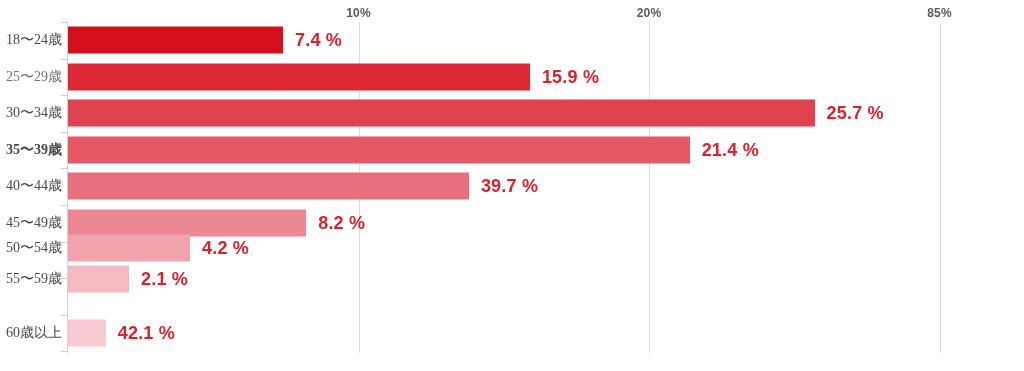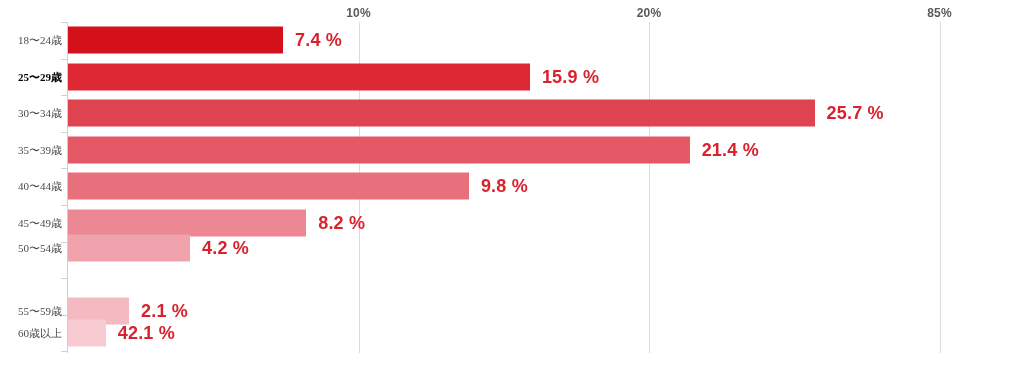--- a/index.html
+++ b/index.html
@@ -63,21 +63,21 @@
     left: 0;
     width: 1024px;
     height: 36px;
   }
   .cat-label {
     position: absolute;
     right: 962px; 
     top: 50%;
     transform: translateY(-50%);
     font-family: "Liberation Serif", serif;
-    font-size: 11px;
+    font-size: 14px;
     color: #4a4a4a;
     white-space: nowrap;
     text-align: right;
   }
   .bar {
     position: absolute;
     left: 68px;
     top: 50%;
     transform: translateY(-50%);
     height: 27px;
@@ -120,50 +120,50 @@
         <div class="y-tick" style="top: 314.8px; background: rgb(207, 207, 207);"></div>
         <div class="y-tick" style="top: 351.4px; background: rgb(207, 207, 207);"></div>
       </div>
     <div id="rows">
         <div class="row" style="top: 22px;">
           <div class="cat-label" style="color: rgb(74, 74, 74);">18〜24歳</div>
           <div class="bar" style="width: 214.97px; background: rgb(212, 17, 27);"></div>
           <div class="val-label" style="left: 294.97px; color: rgb(216, 35, 47);">7.4 %</div>
         </div>
         <div class="row" style="top: 58.6px;">
-          <div class="cat-label" style="color: #000000; font-weight: bold;">25〜29歳</div>
+          <div class="cat-label" style="color: #737373;">25〜29歳</div>
           <div class="bar" style="width: 461.895px; background: rgb(222, 40, 52);"></div>
           <div class="val-label" style="left: 541.895px; color: rgb(216, 35, 47);">15.9 %</div>
         </div>
         <div class="row" style="top: 95.2px;">
           <div class="cat-label" style="color: rgb(74, 74, 74); margin-left: 40px;">30〜34歳</div>
           <div class="bar" style="width: 746.585px; background: rgb(224, 67, 80);"></div>
           <div class="val-label" style="left: 826.585px; color: rgb(216, 35, 47);">25.7 %</div>
         </div>
         <div class="row" style="top: 131.8px;">
-          <div class="cat-label" style="color: rgb(74, 74, 74);">35〜39歳</div>
+          <div class="cat-label" style="color: rgb(74, 74, 74); font-weight: bold;">35〜39歳</div>
           <div class="bar" style="width: 621.67px; background: rgb(229, 88, 102);"></div>
           <div class="val-label" style="left: 701.67px; color: rgb(216, 35, 47);">21.4 %</div>
         </div>
         <div class="row" style="top: 168.4px;">
           <div class="cat-label" style="color: rgb(74, 74, 74); margin-left: 23px;">40〜44歳</div>
           <div class="bar" style="width: 400.89px; background: rgb(232, 112, 124);"></div>
-          <div class="val-label" style="left: 480.89px; color: rgb(216, 35, 47);">9.8 %</div>
+          <div class="val-label" style="left: 480.89px; color: rgb(216, 35, 47);">39.7 %</div>
         </div>
         <div class="row" style="top: 205px;">
           <div class="cat-label" style="color: rgb(74, 74, 74);">45〜49歳</div>
           <div class="bar" style="width: 238.21px; background: rgb(236, 136, 147);"></div>
           <div class="val-label" style="left: 318.21px; color: rgb(216, 35, 47);">8.2 %</div>
         </div>
         <div class="row" style="top: 230px;">
           <div class="cat-label" style="color: rgb(74, 74, 74);">50〜54歳</div>
           <div class="bar" style="width: 122.01px; background: rgb(240, 163, 172);"></div>
           <div class="val-label" style="left: 202.01px; color: rgb(216, 35, 47);">4.2 %</div>
         </div>
-        <div class="row" style="top: 293px;">
+        <div class="row" style="top: 261px;">
           <div class="cat-label" style="color: rgb(74, 74, 74);">55〜59歳</div>
           <div class="bar" style="width: 61.005px; background: rgb(244, 185, 193);"></div>
           <div class="val-label" style="left: 141.005px; color: rgb(216, 35, 47);">2.1 %</div>
         </div>
         <div class="row" style="top: 314.8px;">
           <div class="cat-label" style="color: rgb(74, 74, 74);">60歳以上</div>
           <div class="bar" style="width: 37.765px; background: rgb(247, 203, 209);"></div>
           <div class="val-label" style="left: 117.765px; color: rgb(216, 35, 47);">42.1 %</div>
         </div>
       </div>

